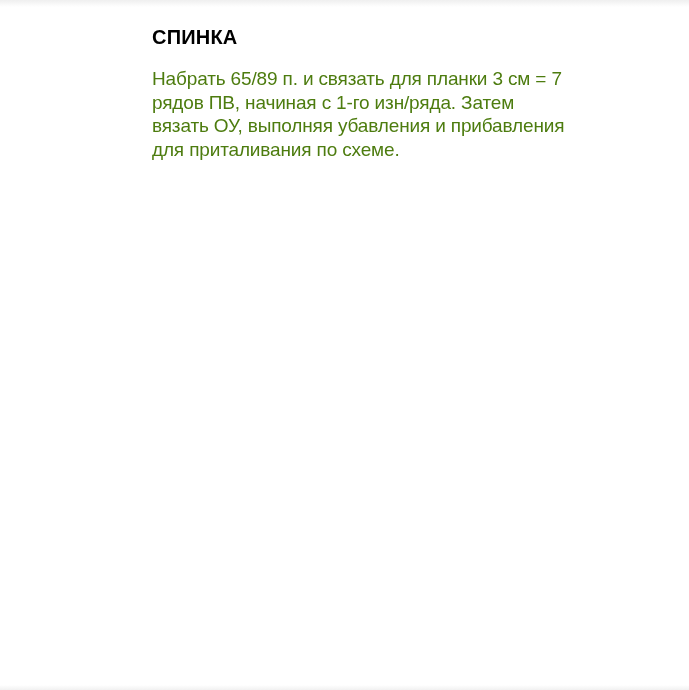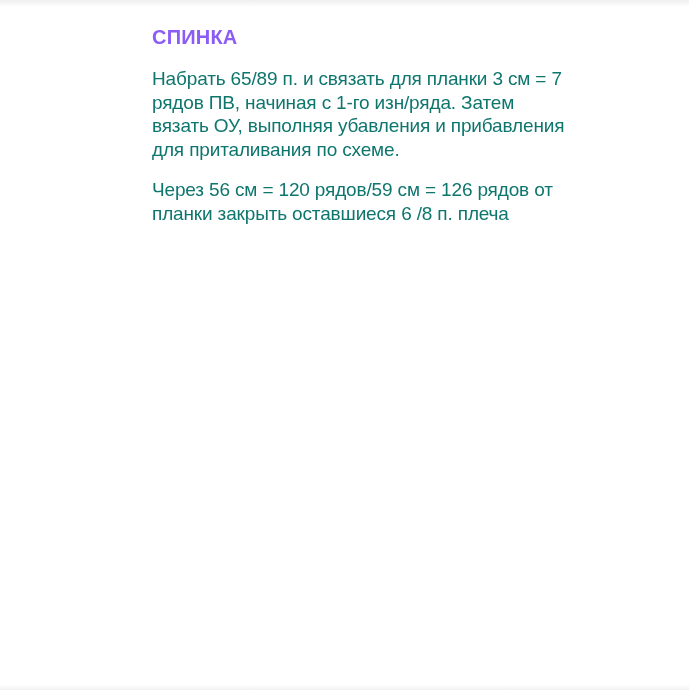--- a/index.html
+++ b/index.html
@@ -35,45 +35,43 @@
     width: 689px;
     padding: 25px 28px 0 152px;
     color: #3d3d3d;
   }
   .doc-title {
     font-size: 20px;
     font-weight: bold;
     line-height: 24px;
     margin: 0 0 18px 0;
     letter-spacing: 0.2px;
-    color: #8b5cf6;
+    color: #000000;
   }
   .paragraph {
     font-size: 19px;
     line-height: 23.5px;
     margin: 0 0 17px 0;
     white-space: pre;
     letter-spacing: -0.15px;
-    color: #0f766e;
+    color: #4d7c0f;
   }
 </style>
 </head>
 <body>
 
 <div class="edge-top"></div>
 
 <div class="page">
   <h1 class="doc-title">СПИНКА</h1>
 
   <div class="paragraph">Набрать 65/89 п. и связать для планки 3 см = 7
 рядов ПВ, начиная с 1-го изн/ряда. Затем
 вязать ОУ, выполняя убавления и прибавления
 для приталивания по схеме.</div>
 
 
 
 
 
-  <div class="paragraph">Через 56 см = 120 рядов/59 см = 126 рядов от
-планки закрыть оставшиеся 6 /8 п. плеча</div>
 </div>
 
 <div class="edge-bottom"></div>
 
 </body></html>

